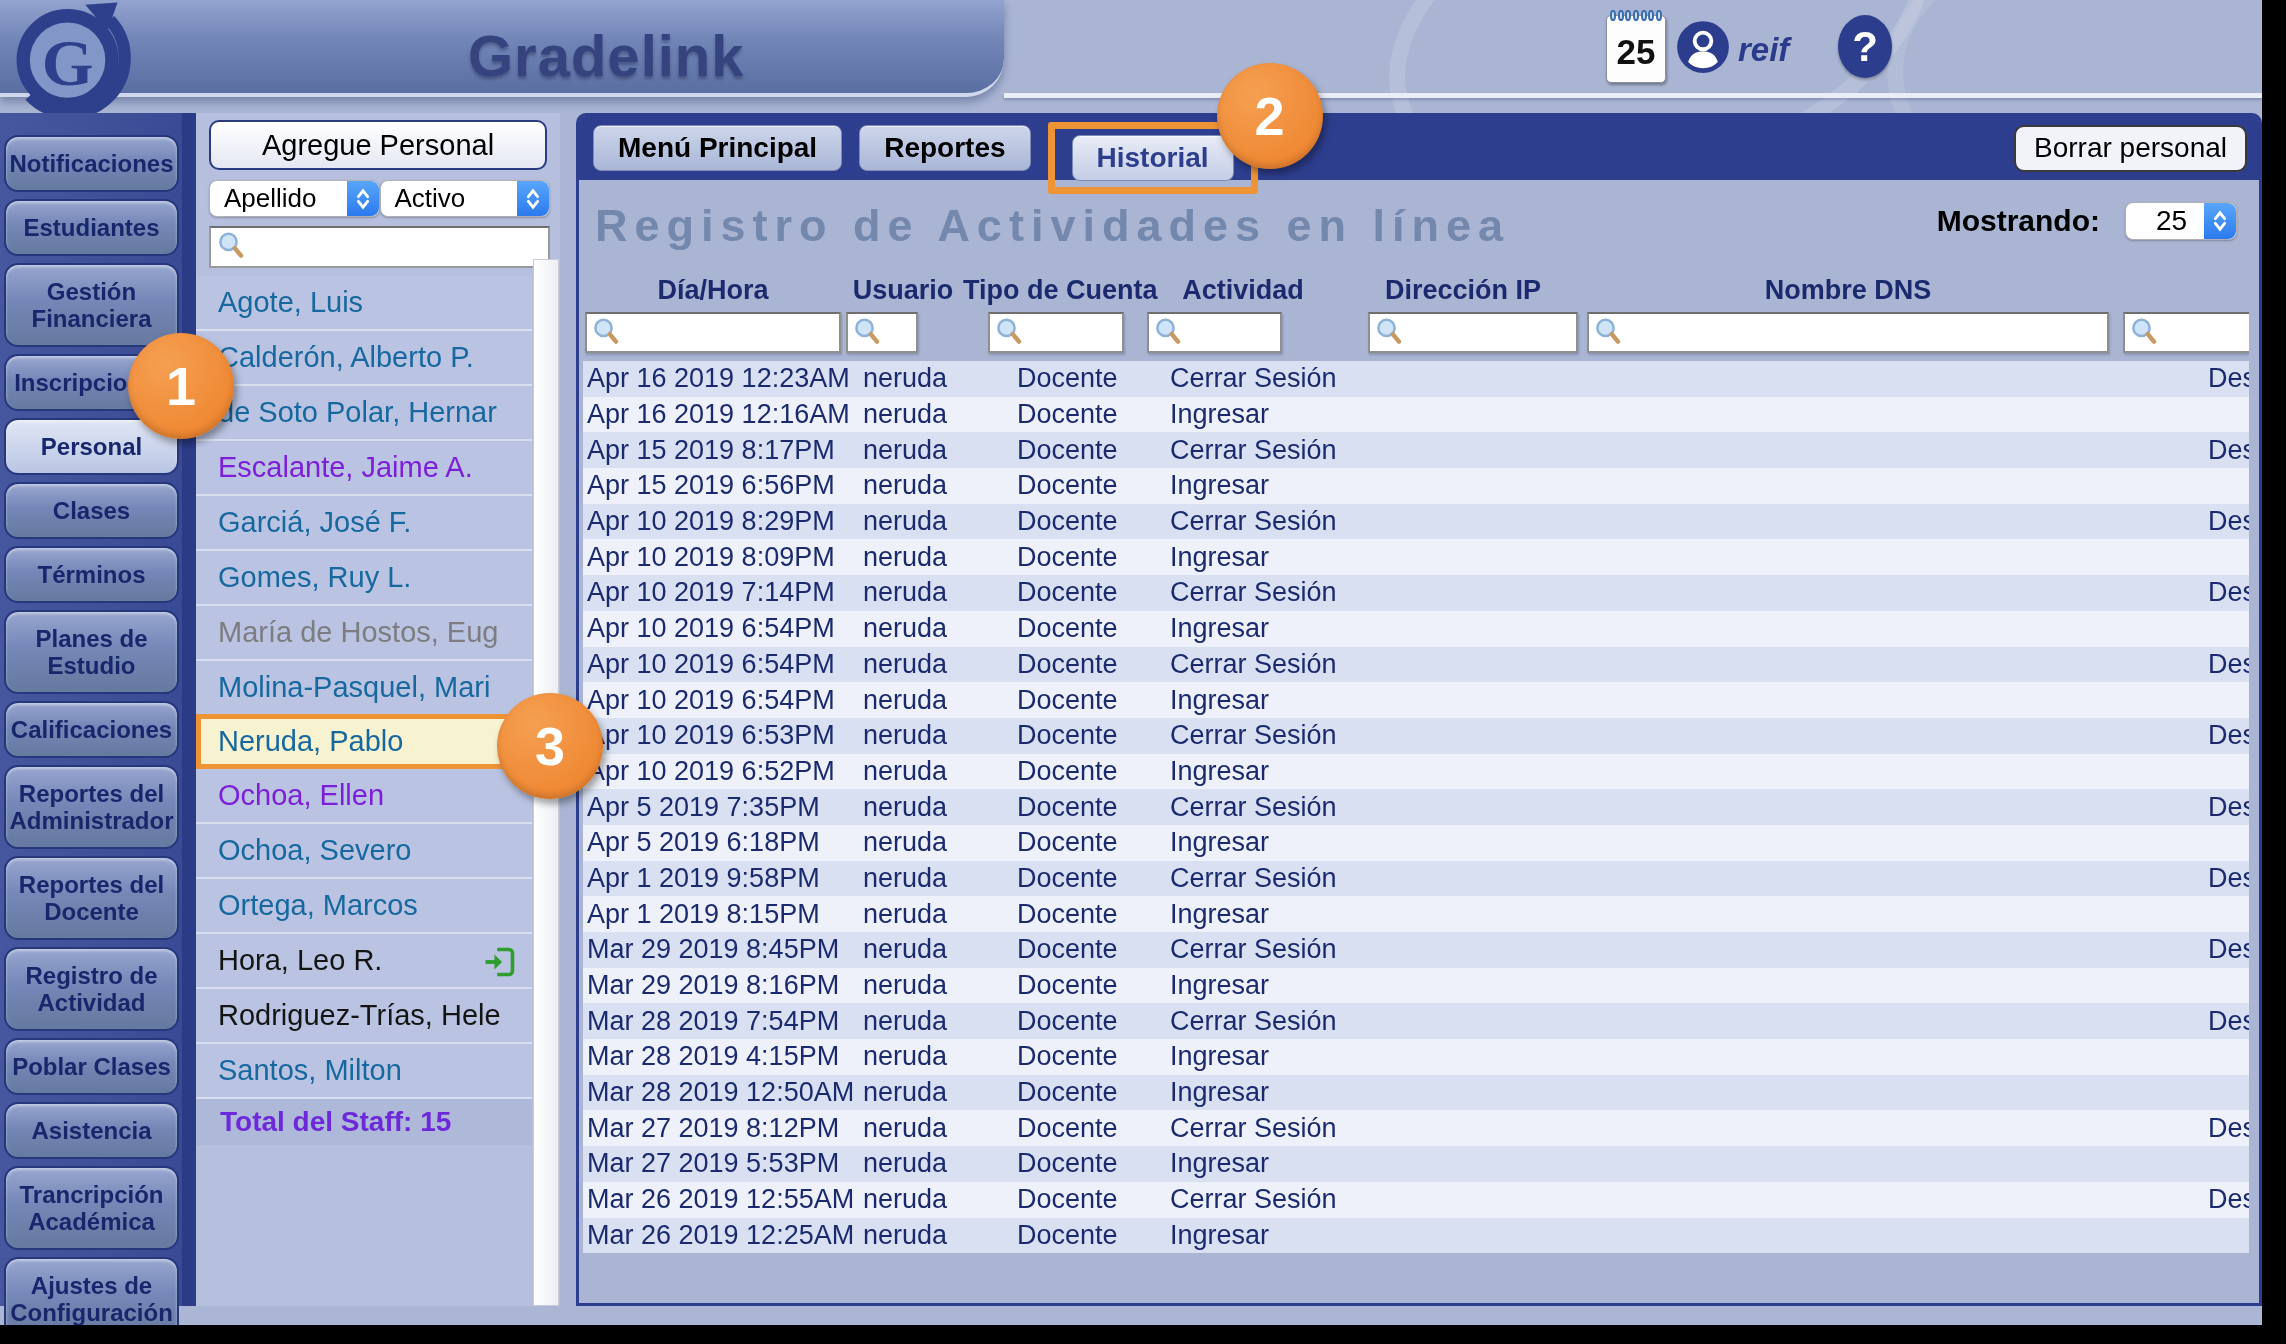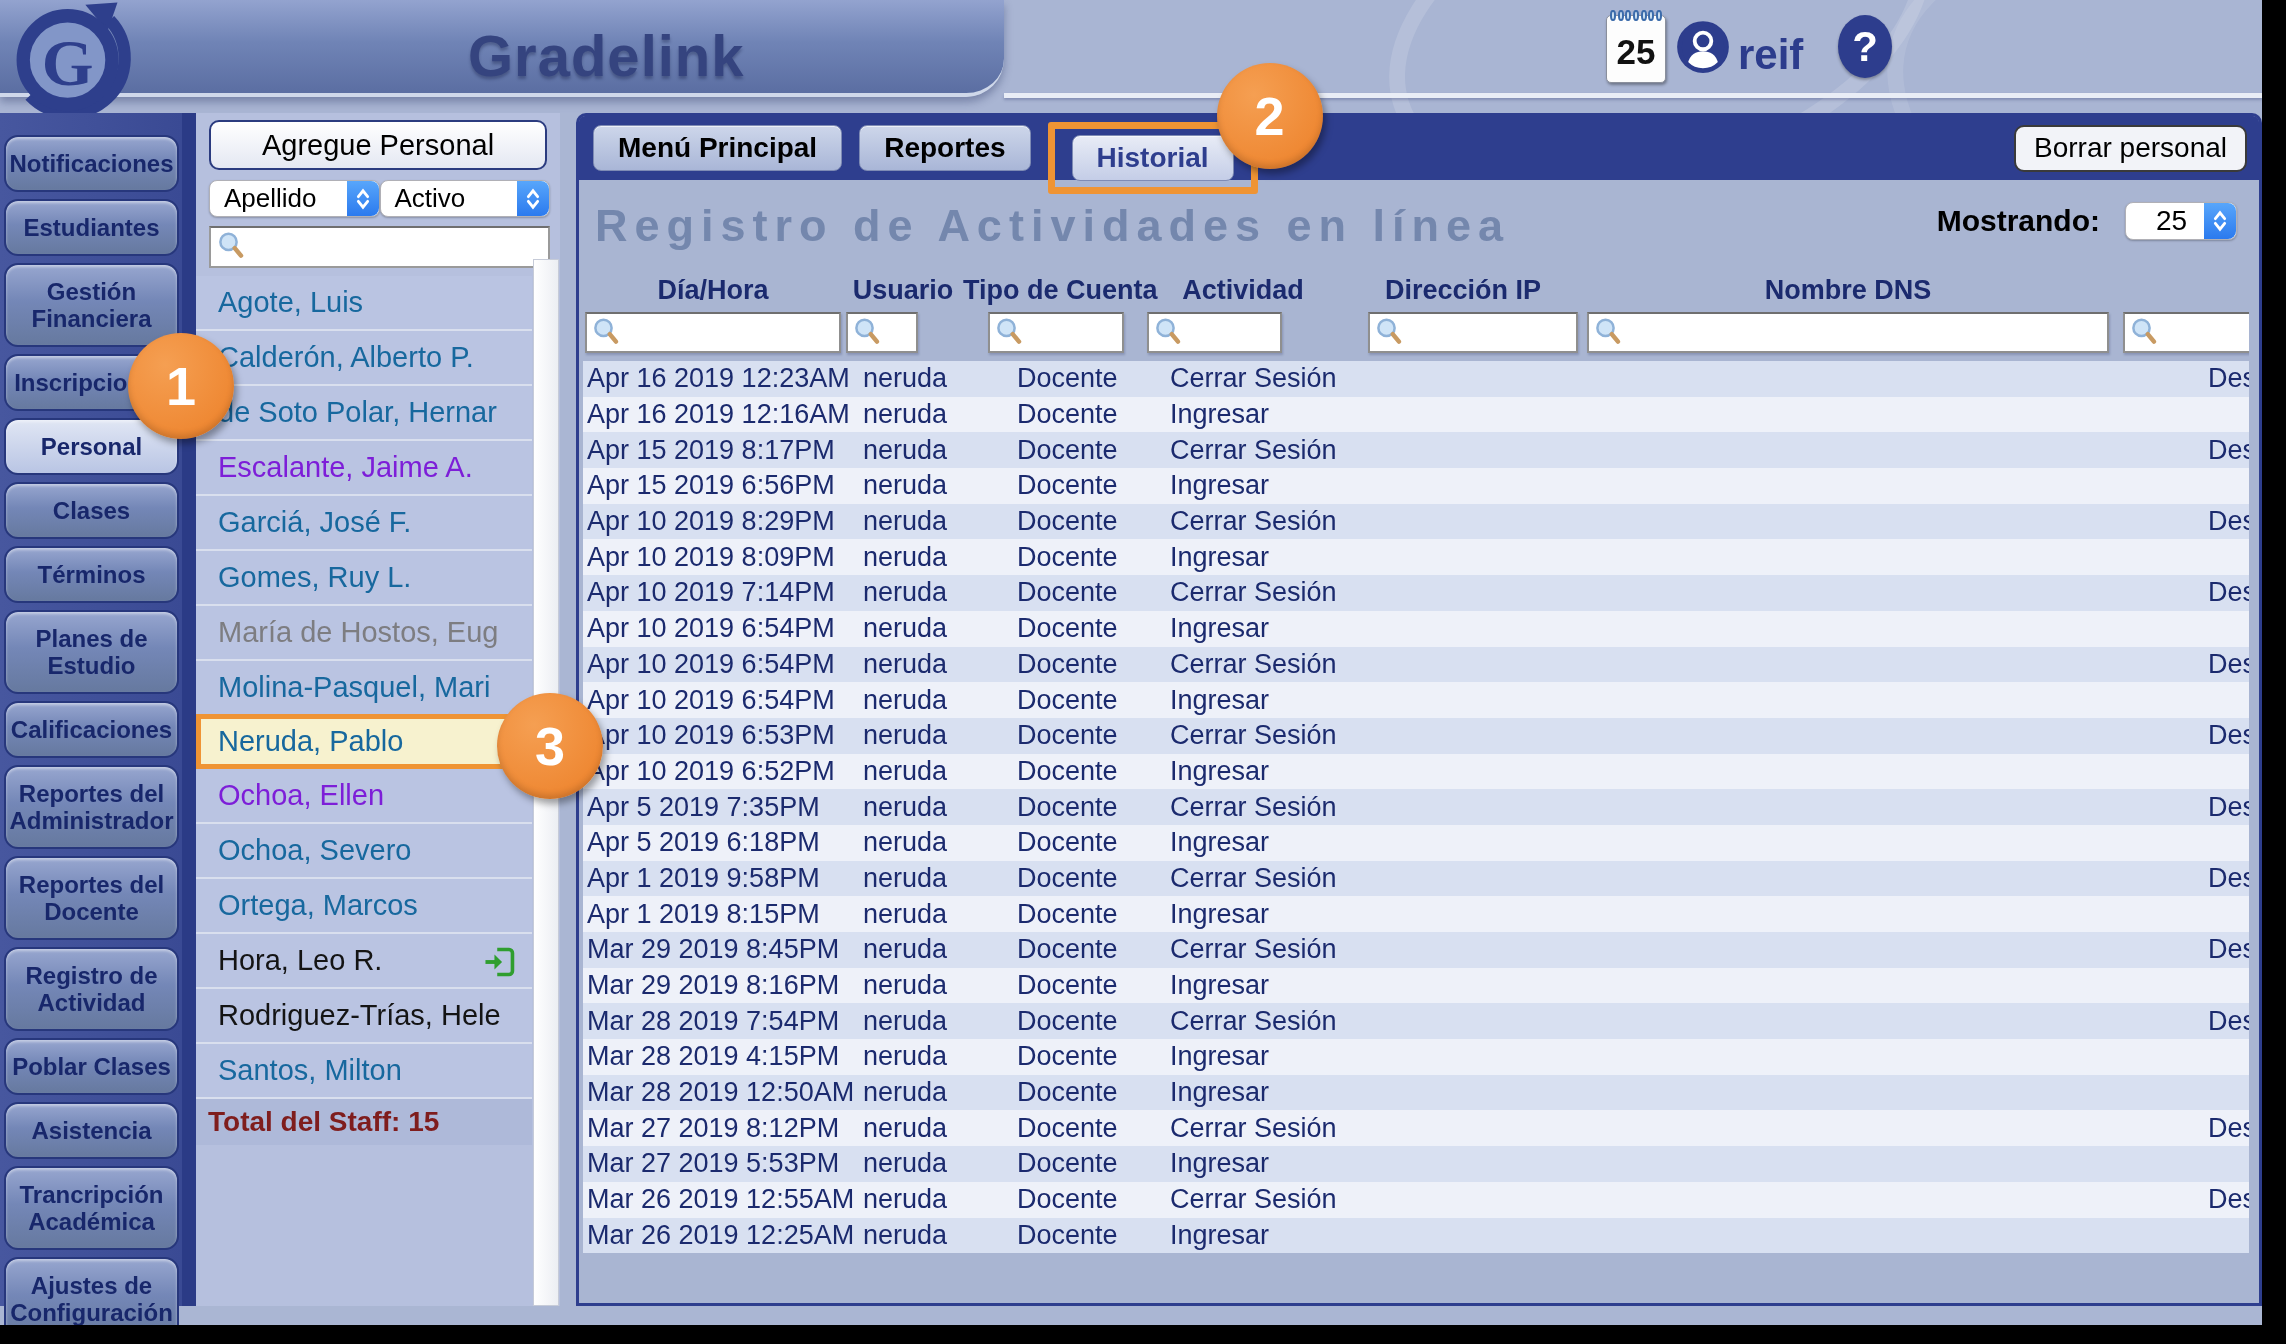--- a/index.html
+++ b/index.html
@@ -20,21 +20,21 @@
       box-shadow:0 5px 8px rgba(30,40,90,.35); }
   .logo { position:absolute; left:4px; top:-2px; width:156px; height:122px; }
   .brand-name { position:absolute; left:468px; top:22px; font-size:58px; font-weight:bold;
       color:#35447f; text-shadow:0 3px 3px rgba(20,30,70,.35); letter-spacing:1px; }
   .calendar { position:absolute; left:1606px; top:15px; width:60px; height:68px; background:#fdfdfd;
       border:1px solid #8a8f9c; border-radius:5px; box-shadow:1px 2px 3px rgba(0,0,0,.35); }
   .cal-rings { position:absolute; top:-6px; left:3px; right:3px; height:11px; display:flex; justify-content:space-between; }
   .cal-rings span { width:6px; height:11px; border:2px solid #3c6cab; border-radius:45%; background:#cfe2f2; }
   .cal-day { position:absolute; left:0; right:0; top:16px; text-align:center; font-size:35px; font-weight:bold; color:#111; }
   .user-icon { position:absolute; left:1676px; top:20px; width:54px; height:54px; }
-  .user-name { position:absolute; left:1738px; top:31px; font-size:42px; font-weight:bold; color:#2c3c8c; }
+  .user-name { position:absolute; left:1738px; top:31px; font-size:33px; font-weight:bold; color:#2c3c8c;font-style:italic; }
   .help-icon { position:absolute; left:1838px; top:15px; width:54px; height:63px; border-radius:50%;
       background:#2d3d8d; color:#fff; font-size:42px; font-weight:bold; display:flex;
       align-items:center; justify-content:center; box-shadow:0 2px 3px rgba(0,0,0,.3); }
 
   
   .sidebar { position:absolute; left:0; top:113px; width:182px; bottom:19px;
       background:linear-gradient(90deg,#47579f,#3a4a94); padding-top:22px; }
   .side-strip { position:absolute; left:182px; top:113px; width:14px; bottom:19px; background:#2b3b86; }
   .side-btn { margin:0 3px 7px 4px; border-radius:14px; border:2px solid #27377c;
       background:linear-gradient(180deg,#97a6cf 0%,#7487b7 45%,#66799f 100%);
@@ -57,21 +57,21 @@
       border-top-color:#6f6f6f; display:flex; align-items:center; padding-left:5px; }
   .search-box input, .filter-input input { border:none; outline:none; flex:1; height:90%; font-size:24px; background:transparent; }
   .staff-list { margin-top:8px; }
   .staff-row { width:336px; height:55px; background:#bac4e2; border-bottom:2px solid #d9dfee;
       display:flex; align-items:center; padding-left:22px; font-size:29px; position:relative; cursor:pointer; }
   .c-teal { color:#17689e; } .c-purple { color:#7d1ed8; } .c-gray { color:#7d7d81; } .c-black { color:#141414; }
   .staff-row.hl { background:#f7f2cf; border:5px solid #ef9434; height:55px; margin:-2px 0 0;
       padding-left:17px; z-index:4; width:352px; }
   .login-glyph { position:absolute; right:14px; top:10px; }
   .staff-total { width:336px; height:46px; background:#aeb9d9; display:flex; align-items:center;
-      padding-left:12px; font-weight:bold; font-size:28px; color:#7f1d1d; }
+      padding-left:24px; font-weight:bold; font-size:28px; color:#6d28d9; }
   .staff-scroll { position:absolute; right:1px; top:146px; width:26px; bottom:0;
       background:linear-gradient(90deg,#ffffff,#eceef3); border:1px solid #c6cbd8; }
 
   
   .main-panel { position:absolute; left:576px; top:113px; width:1686px; bottom:19px;
       background:#a9b5d2; border:3px solid #2e3e8e; border-radius:10px 10px 0 0; }
   .tabbar { height:64px; background:#2e3e8e; border-radius:6px 6px 0 0; display:flex;
       align-items:center; padding:0 12px 0 14px; }
   .tab { height:46px; padding:0 24px; background:linear-gradient(180deg,#cdd6ea,#a9b6d7);
       border-radius:8px; display:flex; align-items:center; font-size:28px; font-weight:bold;

